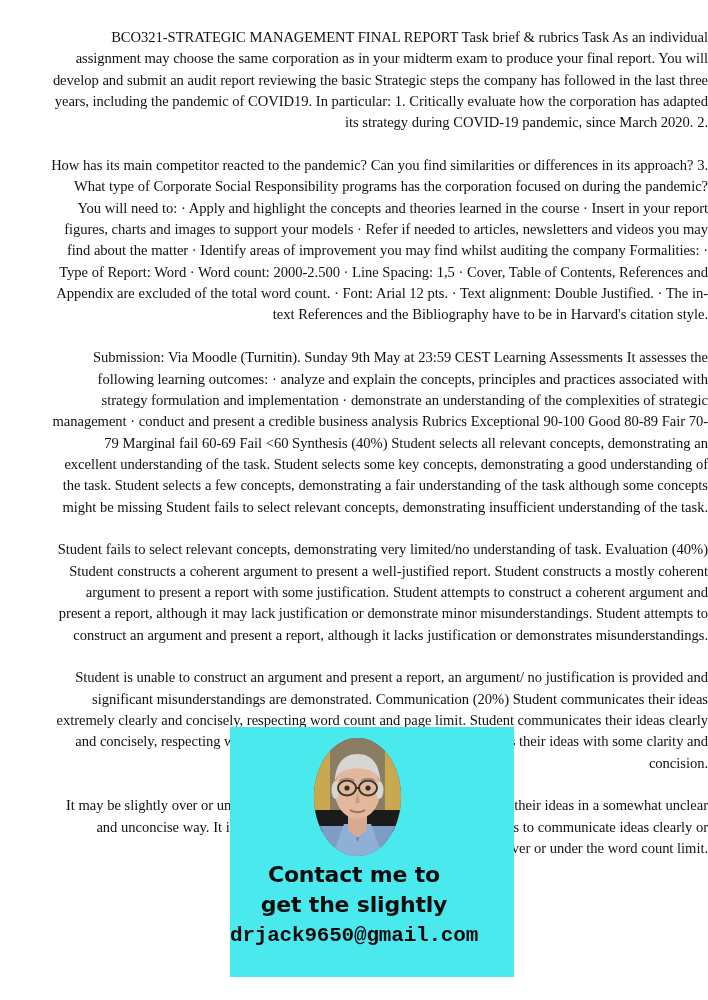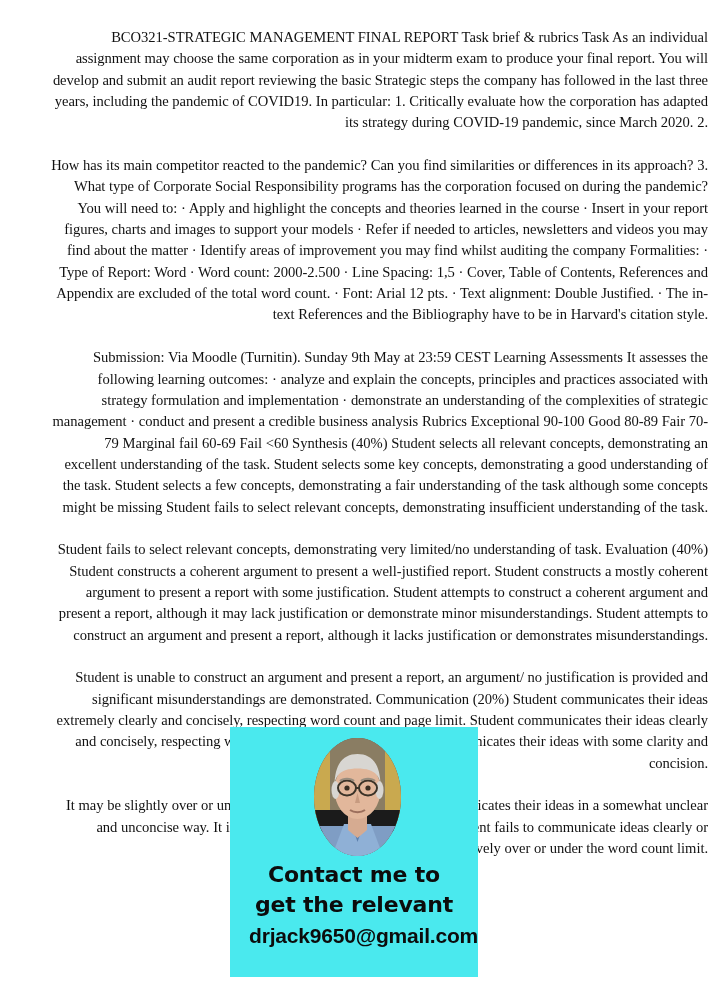--- a/index.html
+++ b/index.html
@@ -44,20 +44,21 @@
   
   #promo-overlay {
     position: absolute;
     left: 230px;
     top: 727px;
     width: 248px;
     height: 250px;
     background: #4ae9ee;
     overflow: hidden;
     z-index: 10;
+    padding-left: 36px;
   }
   #promo-photo {
     position: absolute;
     left: 84px;
     top: 11px;
     width: 87px;
     height: 118px;
     border-radius: 50% / 50%;
     overflow: hidden;
     background: #6b6253;
@@ -80,22 +81,22 @@
     font-size: 22px;
     line-height: 30px;
     color: #0c0c0c;
     letter-spacing: -0.2px;
   }
   #promo-email {
     position: absolute;
     left: 0;
     top: 196px;
     width: 248px;
-    text-align: right;
-    font-family: Liberation Sans, sans-serif;
+    text-align: center;
+    font-family: Liberation Mono, monospace;
     font-weight: bold;
     font-size: 21px;
     line-height: 26px;
     color: #0c0c0c;
     letter-spacing: -0.2px;
   }
 </style>
 </head>
 <body>
 
@@ -134,20 +135,20 @@
         <ellipse cx="54" cy="50" rx="2.6" ry="2.6" fill="#3a2e22"></ellipse>
         <path d="M26 43 C29 40 37 40 40 43" stroke="#9a8d7e" stroke-width="2" fill="none"></path>
         <path d="M47 43 C50 40 58 40 61 43" stroke="#9a8d7e" stroke-width="2" fill="none"></path>
         <path d="M43.5 55 L41 65 L46 65 Z" fill="#c79b80"></path>
         <path d="M36 72 C40 75 47 75 51 72" stroke="#9c6f5c" stroke-width="2" fill="none"></path>
       </svg>
     </div>
 
     <div id="promo-lines">
       <div class="promo-line">Contact me to</div>
-      <div class="promo-line">get the relevant</div>
+      <div class="promo-line">get the slightly</div>
     </div>
 
     <div id="promo-email">drjack9650@gmail.com</div>
 
   </div>
 
 </div>
 
 </body></html>

